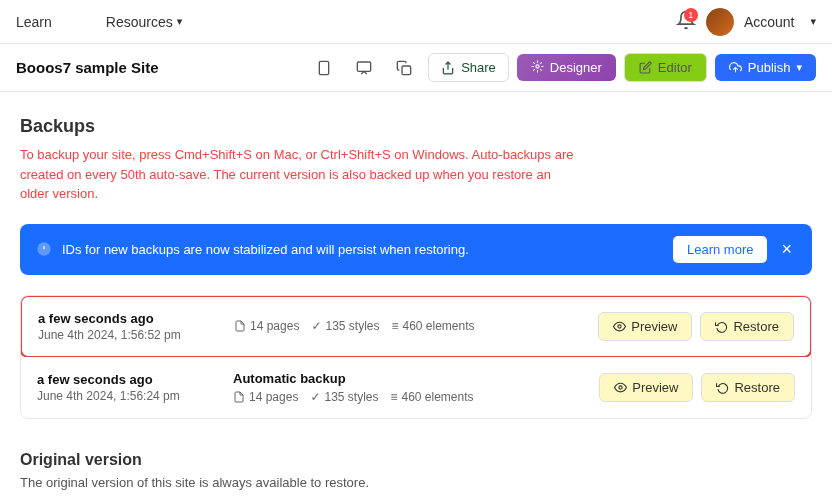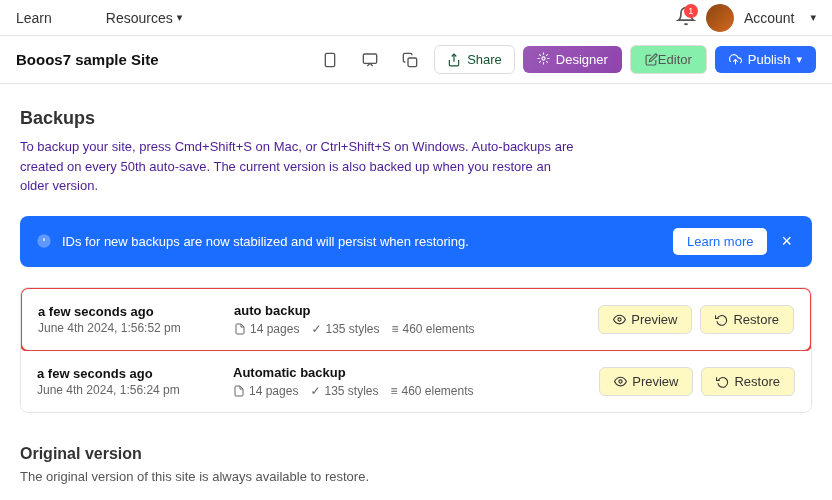--- a/index.html
+++ b/index.html
@@ -3,21 +3,21 @@
   <meta charset="utf-8">
   <style>
     * { box-sizing: border-box; margin: 0; padding: 0; }
     body { font-family: -apple-system, BlinkMacSystemFont, 'Segoe UI', sans-serif; font-size: 14px; color: #333; background: #fff; width: 832px; min-height: 500px; overflow-x: hidden; }
 
     
     .top-nav {
       display: flex;
       align-items: center;
       padding: 0 16px;
-      height: 36px;
+      height: 44px;
       border-bottom: 1px solid #e5e5e5;
       justify-content: space-between;
     }
     .top-nav-left { display: flex; align-items: center; gap: 20px; }
     .top-nav-left a { font-size: 14px; color: #333; text-decoration: none; cursor: pointer; }
     .top-nav-left .resources-item { display: flex; align-items: center; gap: 4px; cursor: pointer; margin-left: 34px; }
     .top-nav-right { display: flex; align-items: center; gap: 10px; }
     .bell-icon { position: relative; cursor: pointer; }
     .bell-icon svg { width: 20px; height: 20px; }
     .notification-badge {
@@ -55,37 +55,37 @@
       font-size: 13px; color: #14532d;
     }
     .designer-btn {
       display: flex; align-items: flex-start; gap: 6px;
       padding: 6px 14px; border: none;
       background: linear-gradient(135deg, #9b59b6, #8e44ad);
       border-radius: 6px; cursor: pointer;
       font-size: 13px; color: white; font-weight: 500;
     }
     .editor-btn {
-      display: flex; align-items: center; 
+      display: flex; align-items: center; gap: 6px;
       padding: 6px 14px; border: 1px solid #ddd;
-      background: #86efac; border-radius: 6px; cursor: pointer;
+      background: #84cc16; border-radius: 6px; cursor: pointer;
       font-size: 13px; color: #555;
     }
     .publish-btn {
       display: flex; align-items: center; gap: 6px;
       padding: 6px 14px; border: none;
       background: #2b6aff; border-radius: 6px; cursor: pointer;
       font-size: 13px; color: white; font-weight: 500;
     }
 
     
     .main-content { padding: 24px 20px; }
 
     .page-title { font-size: 18px; font-weight: 600; margin-bottom: 8px; }
-    .page-desc { font-size: 13px; color: #4c1d95; line-height: 1.5; margin-bottom: 20px; max-width: 560px; }
+    .page-desc { font-size: 13px; color: #ef4444; line-height: 1.5; margin-bottom: 20px; max-width: 560px; }
 
     
     .info-banner {
       display: flex; align-items: center;
       background: #1a6dff; color: white;
       padding: 12px 16px; border-radius: 8px;
       margin-bottom: 20px; gap: 10px;
     }
     .info-banner-text { flex: 1; font-size: 13px; }
     .learn-more-btn {
@@ -235,21 +235,20 @@
   </div>
 
   <div class="backup-list">
 
     <div class="backup-row highlighted">
       <div class="backup-time">
         <div class="backup-time-relative">a few seconds ago</div>
         <div class="backup-time-absolute">June 4th 2024, 1:56:52 pm</div>
       </div>
       <div class="backup-info">
-        <div class="backup-name">auto backup</div>
         <div class="backup-meta">
           <div class="backup-meta-item">
             <svg width="12" height="12" viewBox="0 0 24 24" fill="none" stroke="currentColor" stroke-width="2">
                 <path d="M14 2H6a2 2 0 0 0-2 2v16a2 2 0 0 0 2 2h12a2 2 0 0 0 2-2V8z"></path>
                 <polyline points="14 2 14 8 20 8"></polyline>
               </svg>
             <span>14 pages</span>
           </div>
           <div class="backup-meta-item">
             <span>✓</span>

